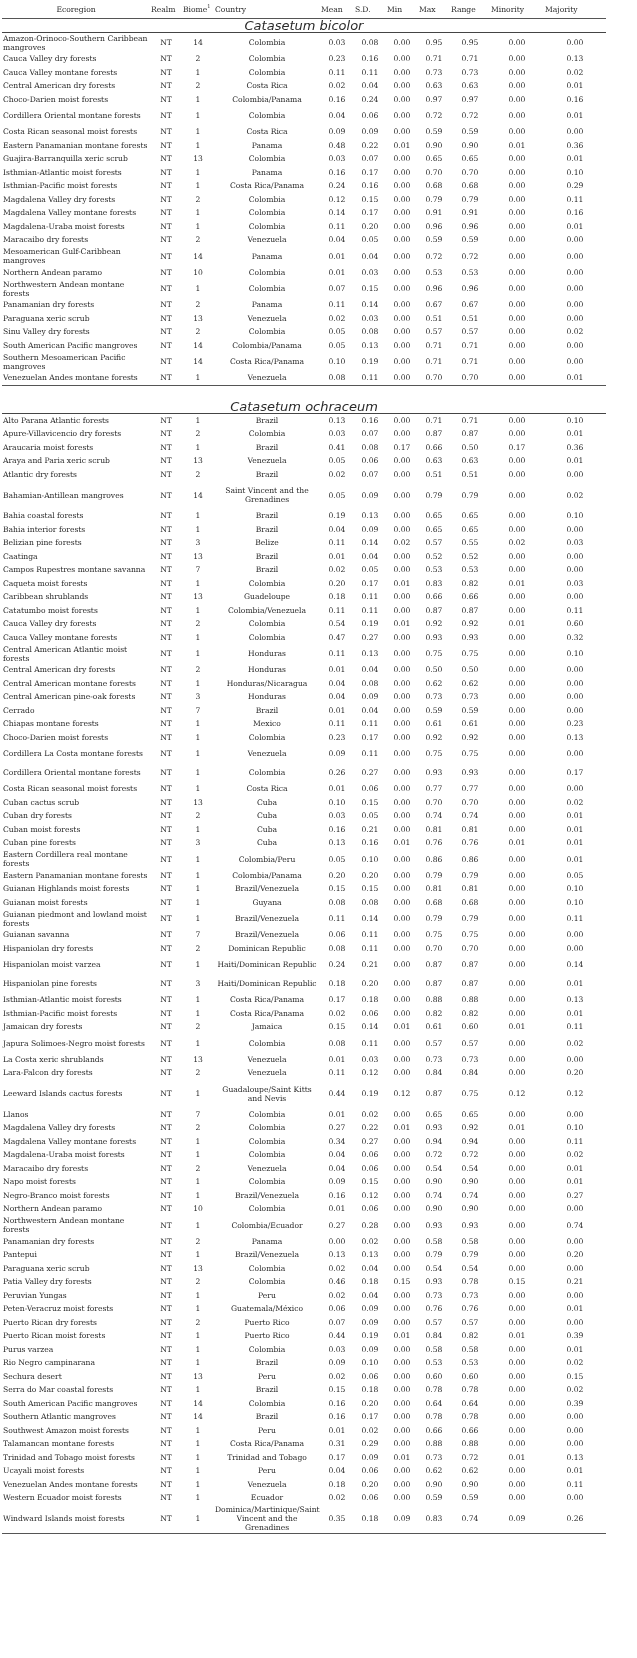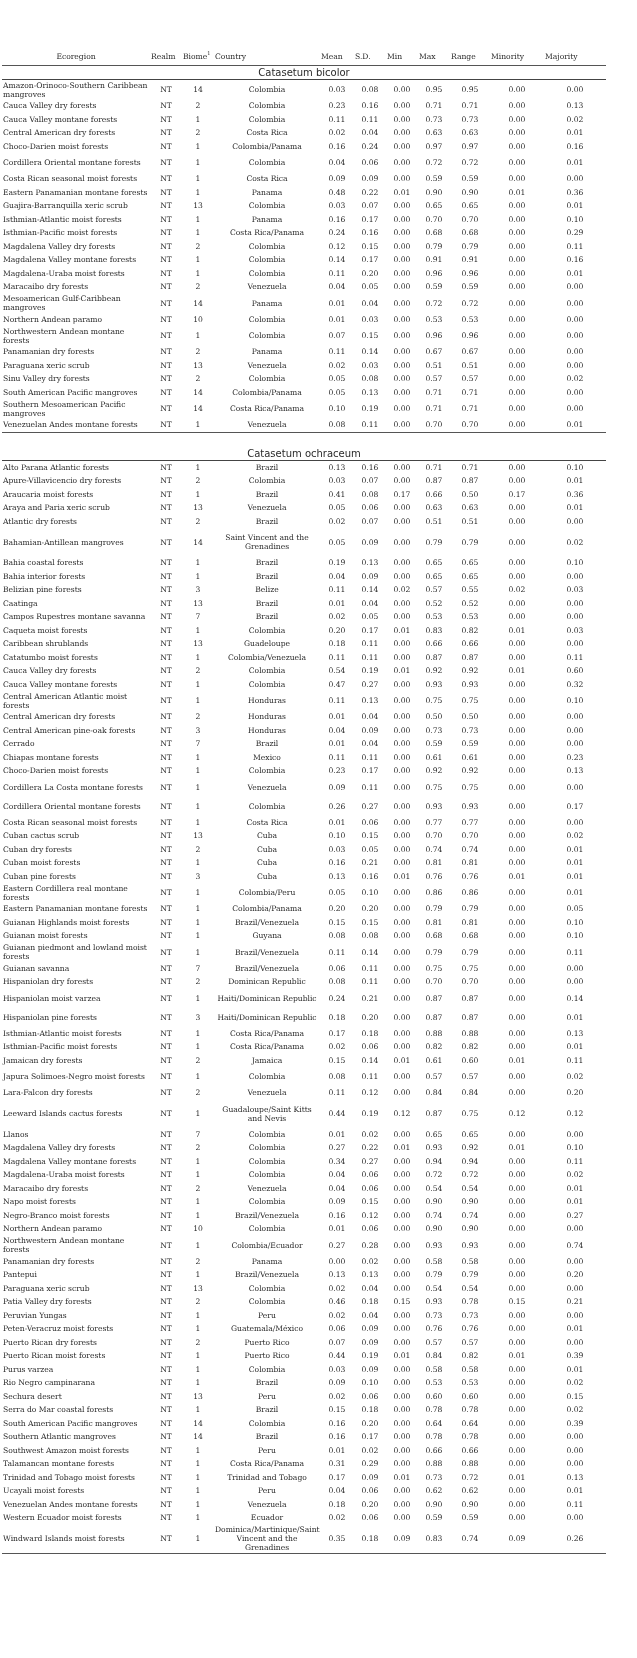--- a/index.html
+++ b/index.html
@@ -1,30 +1,30 @@
 <!DOCTYPE html>
 <html><head>
 <meta charset="utf-8">
 <style>
   html, body { margin: 0; padding: 0; background: #ffffff; }
   body { width: 637px; height: 1658px; overflow: hidden; font-family: "DejaVu Serif", "Liberation Serif", serif; color: #2a2a2a; }
   #wrap { position: relative; width: 604px; margin-left: 2px; padding-top: 2px; }
-  table { border-collapse: collapse; width: 604px; table-layout: fixed; font-size: 7.6px; line-height: 9px; margin-top: 47px; }
+  table { border-collapse: collapse; width: 604px; table-layout: fixed; font-size: 7.6px; line-height: 9px; }
   col.c-eco { width: 148px; } col.c-realm { width: 32px; } col.c-biome { width: 32px; }
   col.c-country { width: 106px; } col.c-mean { width: 34px; } col.c-sd { width: 32px; }
   col.c-min { width: 32px; } col.c-max { width: 32px; } col.c-range { width: 40px; }
   col.c-minor { width: 54px; } col.c-major { width: 62px; }
   th { font-weight: normal; text-align: left; padding: 2px 1px 3px 1px; height: 11px; }
   th.eco { text-align: center; }
   thead tr.hdr th { border-bottom: 1px solid #555; }
   td { padding: 0 1px; text-align: center; vertical-align: middle; height: 13.5px; }
   td.eco { text-align: left; padding-left: 1px; }
   tr.tall td { height: 19px; }
   tr.tall3 td { height: 28px; }
-  tr.species td { font-family: "DejaVu Sans", "Liberation Sans", sans-serif; font-size: 10px; height: 13px; border-bottom: 1px solid #444; }
+  tr.species td { font-style: italic; font-family: "DejaVu Sans", "Liberation Sans", sans-serif; font-size: 13px; height: 13px; border-bottom: 1px solid #444; }
   tr.species.first td { border-bottom: 1.5px solid #444; }
   tr.gap td { height: 14px; border-top: 1.5px solid #555; }
   tr.end td { border-bottom: 1.5px solid #555; }
   .sup { font-size: 5px; vertical-align: super; line-height: 0; }
 </style>
 </head>
 <body>
 
 <div id="wrap">
   <table>
@@ -606,20 +606,33 @@
           <td>Honduras</td>
           <td>0.01</td>
           <td>0.04</td>
           <td>0.00</td>
           <td>0.50</td>
           <td>0.50</td>
           <td>0.00</td>
           <td>0.00</td>
         </tr>
         <tr>
+          <td class="eco">Central American montane forests</td>
+          <td>NT</td>
+          <td>1</td>
+          <td>Honduras/Nicaragua</td>
+          <td>0.04</td>
+          <td>0.08</td>
+          <td>0.00</td>
+          <td>0.62</td>
+          <td>0.62</td>
+          <td>0.00</td>
+          <td>0.00</td>
+        </tr>
+        <tr>
           <td class="eco">Central American pine-oak forests</td>
           <td>NT</td>
           <td>3</td>
           <td>Honduras</td>
           <td>0.04</td>
           <td>0.09</td>
           <td>0.00</td>
           <td>0.73</td>
           <td>0.73</td>
           <td>0.00</td>
@@ -916,20 +929,33 @@
           <td>NT</td>
           <td>1</td>
           <td>Colombia</td>
           <td>0.08</td>
           <td>0.11</td>
           <td>0.00</td>
           <td>0.57</td>
           <td>0.57</td>
           <td>0.00</td>
           <td>0.02</td>
+        </tr>
+        <tr>
+          <td class="eco">La Costa xeric shrublands</td>
+          <td>NT</td>
+          <td>13</td>
+          <td>Venezuela</td>
+          <td>0.01</td>
+          <td>0.03</td>
+          <td>0.00</td>
+          <td>0.73</td>
+          <td>0.73</td>
+          <td>0.00</td>
+          <td>0.00</td>
         </tr>
         <tr>
           <td class="eco">Lara-Falcon dry forests</td>
           <td>NT</td>
           <td>2</td>
           <td>Venezuela</td>
           <td>0.11</td>
           <td>0.12</td>
           <td>0.00</td>
           <td>0.84</td>

